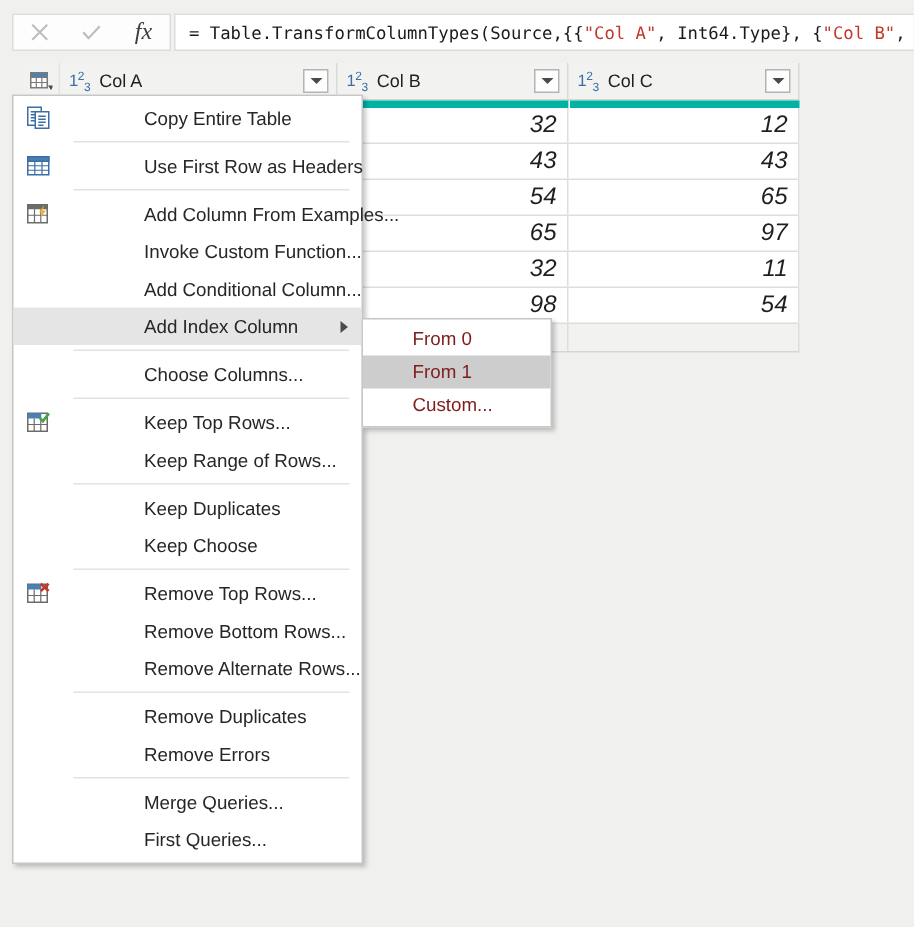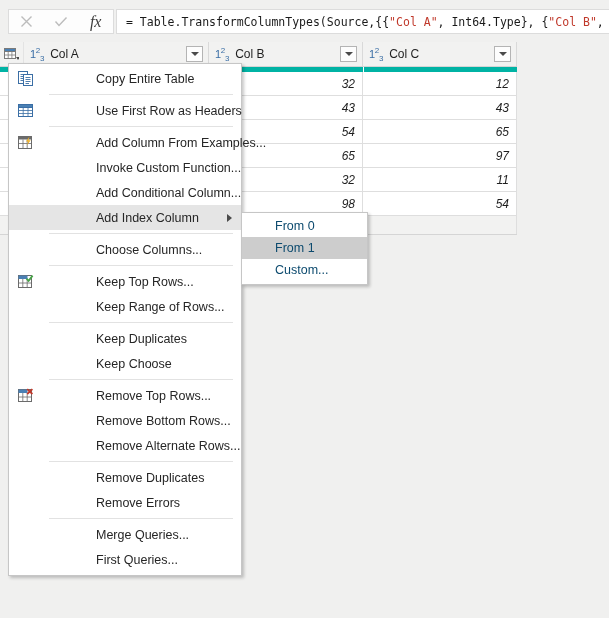--- a/index.html
+++ b/index.html
@@ -73,21 +73,21 @@
     font-size: 11.5px;
     color: #1a1a1a;
     padding-left: 9px;
     white-space: pre;
   }
   .formula-text .str { color: #c0392b; }
 
   
   .grid {
     position: absolute;
-    left: 0; top: 42px;
+    left: 16px; top: 42px;
     width: 517px;
   }
   .grid-header {
     display: flex;
     height: 25px;
     background: #f2f2f1;
     border-bottom: 1px solid #d5d5d5;
     box-sizing: border-box;
   }
   .corner-cell {
@@ -166,21 +166,21 @@
     box-sizing: border-box;
   }
   .cell {
     box-sizing: border-box;
     border-right: 1px solid #dedede;
     display: flex;
     align-items: center;
     justify-content: flex-end;
     padding-right: 7px;
     font-style: italic;
-    font-size: 12px;
+    font-size: 16px;
     color: #1f1f1f;
   }
   .cell.c-a { width: 185px; }
   .cell.c-b { width: 154px; }
   .cell.c-c { width: 154px; }
   .grid-footer {
     display: flex;
     height: 18px;
     background: #f2f2f1;
     border-bottom: 1px solid #d5d5d5;
@@ -245,21 +245,21 @@
     box-sizing: border-box;
     padding: 2px 0 3px 0;
     z-index: 60;
   }
   .sub-item {
     height: 22px;
     display: flex;
     align-items: center;
     padding-left: 33px;
     font-size: 12.5px;
-    color: #0c4a6e;
+    color: #7f1d1d;
     box-sizing: border-box;
   }
   .sub-item.highlight { background: #cdcdcd; }
 
   
   svg { display: block; }
 </style>
 </head>
 <body>
 

